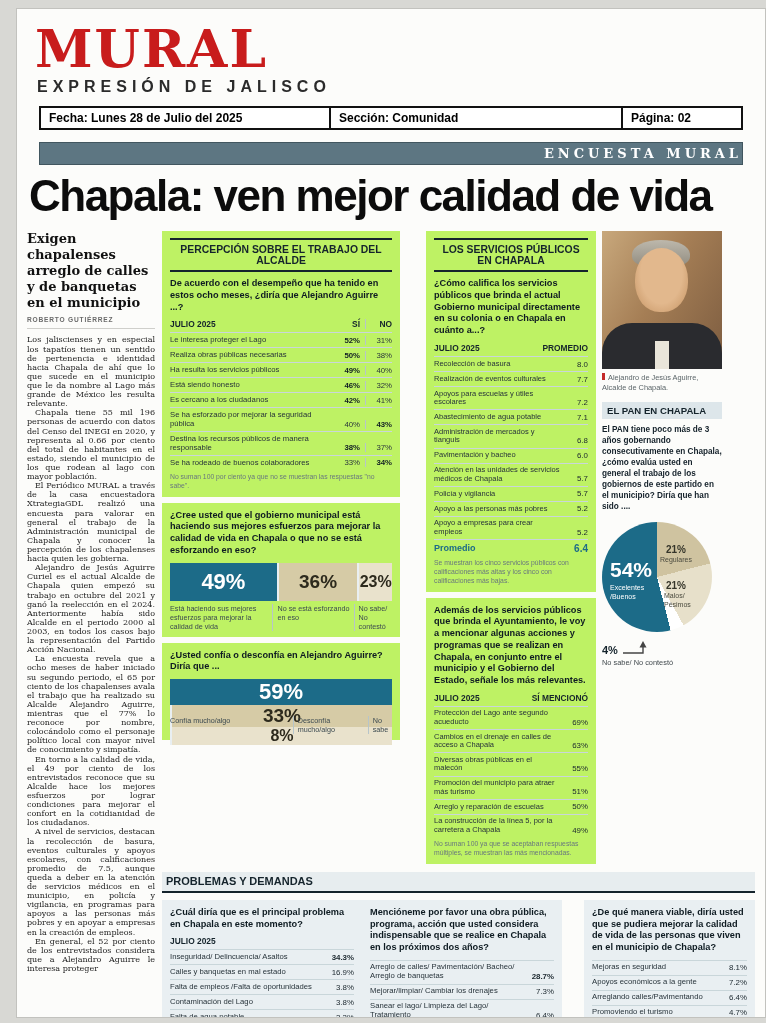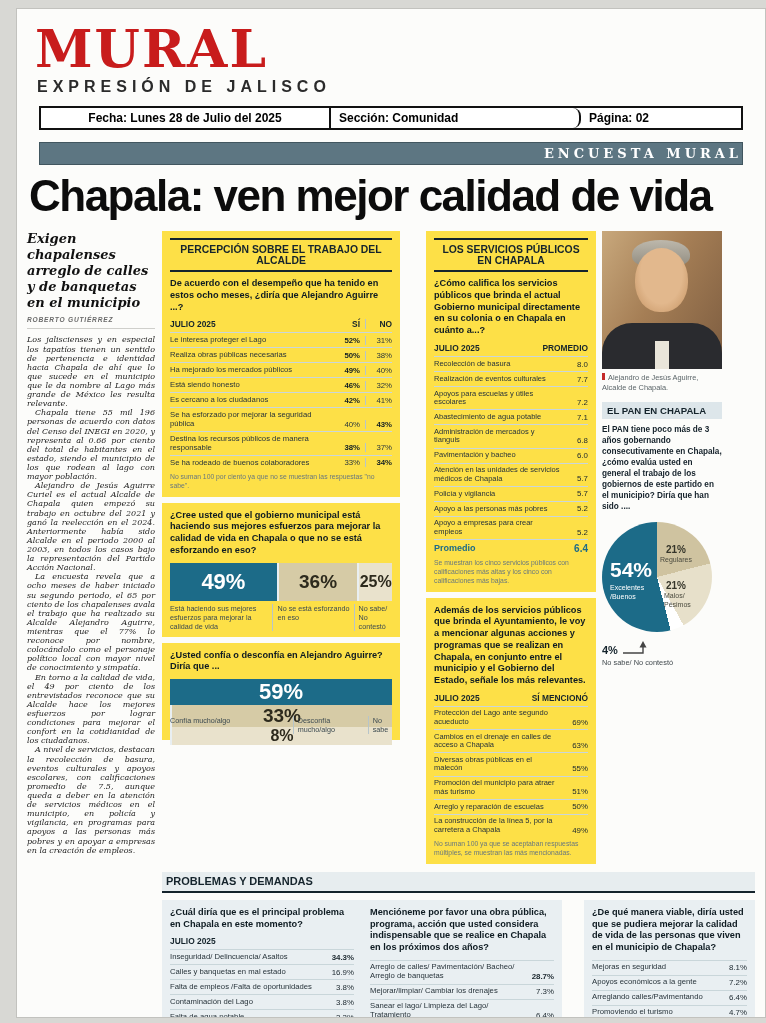--- a/index.html
+++ b/index.html
@@ -4,37 +4,37 @@
 <style>
   * { margin:0; padding:0; box-sizing:border-box; }
   html,body { width:766px; height:1023px; background:#d8d8d4; font-family:"Liberation Sans",sans-serif; }
   .page { position:absolute; left:16px; top:8px; width:750px; height:1010px; background:#fcfcfa; border:1px solid #c2c2be; overflow:hidden; padding:14px 10px 0 10px; }
 
   
   .logo { font-family:"DejaVu Serif",serif; font-weight:bold; font-size:52px; line-height:1; color:#c81c1c; letter-spacing:2px; padding-left:8px; }
   .tagline { font-weight:bold; font-size:16px; letter-spacing:5px; color:#2b2b2b; padding-left:10px; margin-top:3px; }
   .metabar { display:flex; border:2px solid #111; margin:10px 12px 0 12px; background:#fff; }
   .metacell { font-weight:bold; font-size:12px; padding:3px 8px; border-right:2px solid #111; }
-  .metacell:nth-child(1){ width:290px;text-align:center; } .metacell:nth-child(2){ width:250px;border-radius:8px; } .metacell:nth-child(3){ flex:1; border-right:none; }
+  .metacell:nth-child(1){ width:290px; } .metacell:nth-child(2){ width:292px; } .metacell:nth-child(3){ flex:1; border-right:none; }
   .banner { margin:12px 12px 0 12px; background:#5d7682; border:1px solid #41565f; color:#fff; text-align:right; font-family:"DejaVu Serif",serif; font-weight:bold; font-size:13px; letter-spacing:4px; padding:3px 0; }
   .headline { font-weight:bold; font-size:44px; letter-spacing:-1.5px; color:#0c0c0c; line-height:1.05; margin-top:8px; padding-left:2px; white-space:nowrap; }
 
   
   .main { display:flex; gap:7px; margin-top:12px; align-items:flex-start; }
-  .col-article { width:128px; flex:none; font-family:"DejaVu Serif",serif;font-style:italic; }
+  .col-article { width:128px; flex:none; font-family:"DejaVu Serif",serif; }
   .a-title { font-weight:bold; font-size:13px; line-height:1.22; color:#111; }
   .a-byline { font-size:6.6px; letter-spacing:0.8px; color:#6a6a6a; margin-top:6px; padding-bottom:5px; border-bottom:1px solid #cfcfcb; font-family:"Liberation Sans",sans-serif; font-weight:bold; }
   .a-body { margin-top:6px; font-size:8px; line-height:1.14; text-align:justify; color:#1c1c1c; }
   .a-body p { text-indent:8px; }
   .a-body p.first { text-indent:0; }
 
   .stack { display:flex; flex-direction:column; gap:6px; flex:none; }
   .stack.mid { width:238px; }
   .stack.svc { width:190px;padding-left:20px; }
-  .panel { background:#fde047; padding:7px 8px 6px 8px; }
+  .panel { background:#bef264; padding:7px 8px 6px 8px; }
   .phead { font-weight:bold; font-size:10.4px; text-align:center; color:#15242c; border-top:2px solid #15242c; border-bottom:2px solid #15242c; padding:4px 0; margin-bottom:6px; }
   .q { font-weight:bold; font-size:9.2px; line-height:1.28; color:#0e1b22; margin-bottom:6px; }
   .pdate { font-weight:bold; font-size:8.4px; color:#15242c; }
   .thead { display:flex; align-items:flex-end; padding-bottom:3px; }
   .tval { width:30px; text-align:right; font-size:7.8px; color:#2a363c; }
   .thead .tval { font-weight:bold; font-size:8.4px; color:#15242c; }
   .no-col { border-left:1px solid #b7c5ca; margin-left:5px; width:27px; }
   .trow { display:flex; align-items:flex-end; border-top:1px solid #c9d6da; padding:2.5px 0; }
   .tlabel { flex:1; font-size:7.7px; line-height:1.15; color:#27333a; padding-right:2px; }
   .b { font-weight:bold; color:#101d24; }
@@ -114,24 +114,26 @@
   <div class="headline">Chapala: ven mejor calidad de vida</div>
 
   <div class="main">
 
     <div class="col-article">
       <div class="a-title">Exigen chapalenses arreglo de calles y de banquetas en el municipio</div>
       <div class="a-byline">ROBERTO GUTIÉRREZ</div>
       <div class="a-body">
         <p class="first">Los jaliscienses y en especial los tapatíos tienen un sentido de pertenencia e identidad hacia Chapala de ahí que lo que sucede en el municipio que le da nombre al Lago más grande de México les resulta relevante.</p>
         <p>Chapala tiene 55 mil 196 personas de acuerdo con datos del Censo del INEGI en 2020, y representa al 0.66 por ciento del total de habitantes en el estado, siendo el municipio de los que rodean al lago con mayor población.</p>
+        <p>El Periódico MURAL a través de la casa encuestadora XtrategiaGDL realizó una encuesta para valorar en general el trabajo de la Administración municipal de Chapala y conocer la percepción de los chapalenses hacia quien les gobierna.</p>
         <p>Alejandro de Jesús Aguirre Curiel es el actual Alcalde de Chapala quien empezó su trabajo en octubre del 2021 y ganó la reelección en el 2024. Anteriormente había sido Alcalde en el periodo 2000 al 2003, en todos los casos bajo la representación del Partido Acción Nacional.</p>
         <p>La encuesta revela que a ocho meses de haber iniciado su segundo periodo, el 65 por ciento de los chapalenses avala el trabajo que ha realizado su Alcalde Alejandro Aguirre, mientras que el 77% lo reconoce por nombre, colocándolo como el personaje político local con mayor nivel de conocimiento y simpatía.</p>
         <p>En torno a la calidad de vida, el 49 por ciento de los entrevistados reconoce que su Alcalde hace los mejores esfuerzos por lograr condiciones para mejorar el confort en la cotidianidad de los ciudadanos.</p>
         <p>A nivel de servicios, destacan la recolección de basura, eventos culturales y apoyos escolares, con calificaciones promedio de 7.5, aunque queda a deber en la atención de servicios médicos en el municipio, en policía y vigilancia, en programas para apoyos a las personas más pobres y en apoyar a empresas en la creación de empleos.</p>
+        <p>En general, el 52 por ciento de los entrevistados considera que a Alejandro Aguirre le interesa proteger</p>
       </div>
     </div>
 
     <div style="flex:1; display:flex; flex-direction:column;">
       <div style="display:flex; gap:6px; align-items:flex-start;">
 
         <div class="stack mid">
           <div class="panel">
             <div class="phead">PERCEPCIÓN SOBRE EL TRABAJO DEL ALCALDE</div>
             <div class="q">De acuerdo con el desempeño que ha tenido en estos ocho meses, ¿diría que Alejandro Aguirre ...?</div>
@@ -144,21 +146,21 @@
                 <span class="tlabel">Le interesa proteger el Lago</span>
                 <span class="tval b">52%</span>
                 <span class="tval no-col">31%</span>
               </div>
             <div class="trow">
                 <span class="tlabel">Realiza obras públicas necesarias</span>
                 <span class="tval b">50%</span>
                 <span class="tval no-col">38%</span>
               </div>
             <div class="trow">
-                <span class="tlabel">Ha mejorado los mercados públicos</span>
+                <span class="tlabel">Ha resulta los servicios públicos</span>
                 <span class="tval b">49%</span>
                 <span class="tval no-col">40%</span>
               </div>
             <div class="trow">
                 <span class="tlabel">Está siendo honesto</span>
                 <span class="tval b">46%</span>
                 <span class="tval no-col">32%</span>
               </div>
             <div class="trow">
                 <span class="tlabel">Es cercano a los ciudadanos</span>
@@ -181,21 +183,21 @@
                 <span class="tval no-col b">34%</span>
               </div>
             <div class="tfoot">No suman 100 por ciento ya que no se muestran las respuestas "no sabe".</div>
           </div>
 
           <div class="panel">
             <div class="q">¿Cree usted que el gobierno municipal está haciendo sus mejores esfuerzos para mejorar la calidad de vida en Chapala o que no se está esforzando en eso?</div>
             <div class="bar">
               <div class="seg s1" style="flex:49;">49%</div>
               <div class="seg s2" style="flex:36;">36%</div>
-              <div class="seg s3" style="flex:15;">25%</div>
+              <div class="seg s3" style="flex:15;">23%</div>
             </div>
             <div class="bar-labels">
               <div class="bl" style="flex:49;">Está haciendo sus mejores esfuerzos para mejorar la calidad de vida</div>
               <div class="bl" style="flex:36;">No se está esforzando en eso</div>
               <div class="bl" style="flex:15;">No sabe/ No contestó</div>
             </div>
           </div>
 
           <div class="panel">
             <div class="q">¿Usted confía o desconfía en Alejandro Aguirre? Diría que ...</div>

